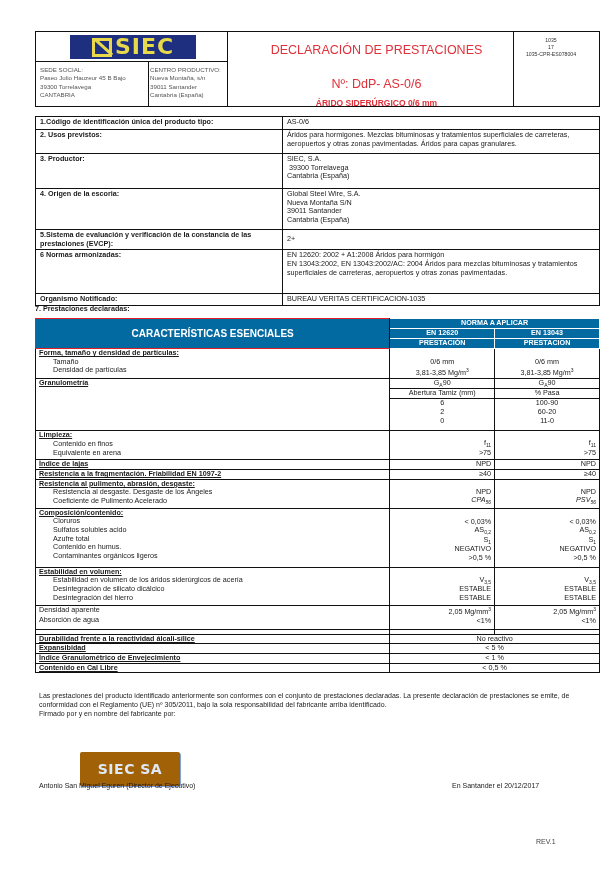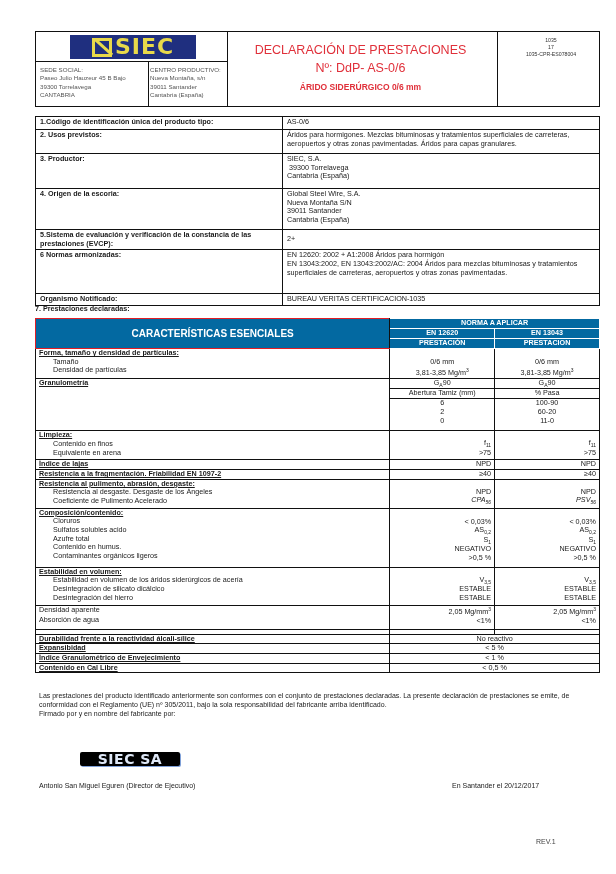--- a/index.html
+++ b/index.html
@@ -12,23 +12,23 @@
   .logo-box { position: absolute; left: 0; top: 0; width: 191px; height: 30px; border-bottom: 1px solid #111; }
   .logo { position: absolute; left: 34px; top: 3px; width: 126px; height: 24px; background: #1f2f7f; display: flex; align-items: center; justify-content: center; }
   .logo-mark { width: 20px; height: 19px; background: #e8d94a; margin-right: 3px; position: relative; border: 2px solid #e8d94a; }
   .logo-mark::before { content: ""; position: absolute; left: 1px; top: 1px; right: 1px; bottom: 1px; background: #1f2f7f; }
   .logo-mark::after { content: ""; position: absolute; left: -1px; top: 6px; width: 22px; height: 3px; background: #e8d94a; transform: rotate(42deg); }
   .logo-text { font-family: "DejaVu Sans", sans-serif; font-weight: 900; font-size: 22px; color: #e8d94a; letter-spacing: 1px; line-height: 24px; }
   .addr { position: absolute; top: 34px; font-size: 6.2px; color: #555; line-height: 1.35; }
   .addr.a1 { left: 4px; }
   .addr.a2 { left: 114px; }
   .addr-divider { position: absolute; left: 112px; top: 30px; width: 1px; height: 44px; background: #111; }
-  .hdr-mid { position: absolute; left: 188px; top: 0; width: 274px; height: 74px; border-right: 1px solid #111; text-align: center; color: #e0303a; }
+  .hdr-mid { position: absolute; left: 204px; top: 0; width: 274px; height: 74px; border-right: 1px solid #111; text-align: center; color: #e0303a; }
   .t1 { font-size: 12.5px; margin-top: 11px; }
-  .t2 { font-size: 12.5px; margin-top: 3px; }
+  .t2 { font-size: 12.5px; margin-top: 19px; }
   .t3 { font-size: 8.5px; font-weight: bold; margin-top: 6px; }
   .hdr-right { position: absolute; left: 466px; top: 0; width: 98px; height: 74px; text-align: center; }
   .ce { font-size: 28px; font-weight: normal; letter-spacing: -2px; margin-top: 6px; line-height: 30px; font-family: "DejaVu Sans", sans-serif; }
   .ce-sub { font-size: 5.2px; line-height: 1.3; color: #333; margin-top: 5px; }
 
   
   table { border-collapse: collapse; }
   .info { position: absolute; left: 35px; top: 116px; width: 565px; }
   .info td { border: 1px solid #111; vertical-align: top; padding: 1px 4px; font-size: 7.2px; }
   .info td.lbl { width: 247px; font-weight: bold; }
@@ -47,21 +47,21 @@
   .b { font-weight: bold; text-decoration: underline; }
   .ind { padding-left: 14px; display: block; }
   .ctr { text-align: center; }
   .rgt { text-align: right; }
   .lines span { display: block; }
   sub, sup { font-size: 5px; }
   .it { font-style: italic; }
 
   
   .foot { position: absolute; left: 39px; top: 691px; width: 560px; font-size: 7px; line-height: 1.3; }
-  .stamp { position: absolute; left: 80px; top: 752px; width: 100px; height: 14px; background: #000000; border-radius: 2px; display: flex; align-items: center; justify-content: center; box-shadow: 1px 1px 0 #7fa0d8; }
+  .stamp { position: absolute; left: 80px; top: 752px; width: 100px; height: 34px; background: #a16207; border-radius: 2px; display: flex; align-items: center; justify-content: center; box-shadow: 1px 1px 0 #7fa0d8; }
   .stamp-text { font-family: "DejaVu Sans", sans-serif; font-weight: 900; font-size: 14px; color: #dfe8f7; letter-spacing: 0.5px; }
   .signer { position: absolute; left: 39px; top: 782px; font-size: 7px; }
   .place-date { position: absolute; left: 452px; top: 782px; font-size: 7px; }
   .rev { position: absolute; left: 536px; top: 838px; font-size: 7px; color: #444; }
 </style>
 </head>
 <body>
 
 <div class="hdr">
   <div class="hdr-left">

